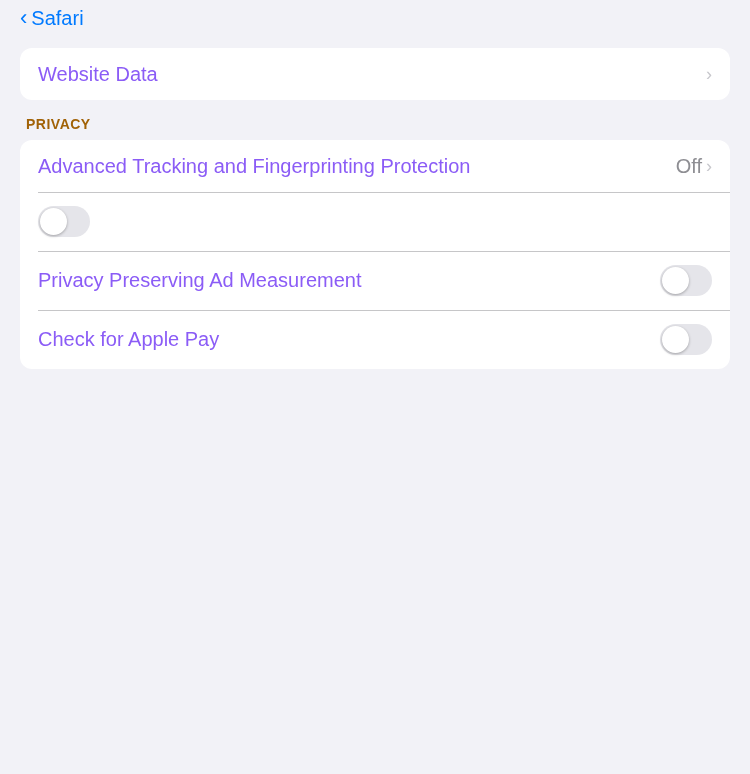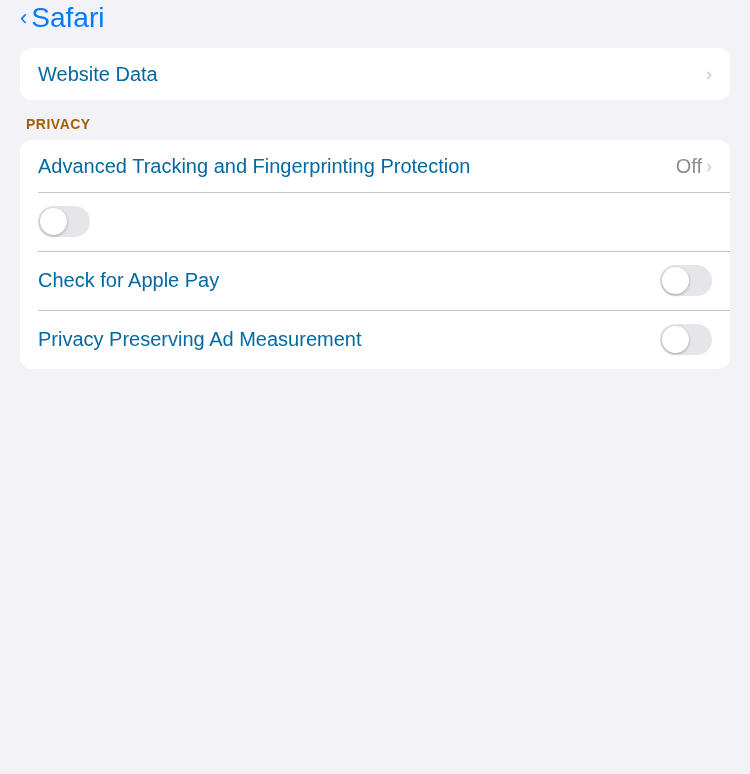--- a/index.html
+++ b/index.html
@@ -39,21 +39,21 @@
     }
 
     .header-back-chevron {
       font-size: 22px;
       margin-right: 4px;
       color: #007aff;
       line-height: 1;
     }
 
     .header-back-label {
-      font-size: 28px;
+      font-size: 20px;
       color: #007aff;
     }
 
     .header-title {
       font-size: 22px;
       font-weight: 700;
       color: #000;
       text-align: center;
     }
 
@@ -83,21 +83,21 @@
       position: absolute;
       top: 0;
       left: 18px;
       right: 0;
       height: 0.5px;
       background-color: #c6c6c8;
     }
 
     .row-label {
       font-size: 20px;
-      color: #0369a1;
+      color: #8b5cf6;
       flex: 1;
       padding-right: 12px;
     }
 
     .row-value {
       display: flex;
       align-items: center;
       color: #8e8e93;
       font-size: 20px;
       gap: 4px;
@@ -177,27 +177,27 @@
       </span>
     </div>
 
     <div class="row">
       <div class="toggle">
         <div class="toggle-knob"></div>
       </div>
     </div>
 
     <div class="row">
+      <span class="row-label">Privacy Preserving Ad Measurement</span>
+      <div class="toggle">
+        <div class="toggle-knob"></div>
+      </div>
+    </div>
+
+    <div class="row">
       <span class="row-label">Check for Apple Pay</span>
       <div class="toggle">
         <div class="toggle-knob"></div>
       </div>
     </div>
 
-    <div class="row">
-      <span class="row-label">Privacy Preserving Ad Measurement</span>
-      <div class="toggle">
-        <div class="toggle-knob"></div>
-      </div>
-    </div>
-
   </div>
 </div>
 
 </body></html>

